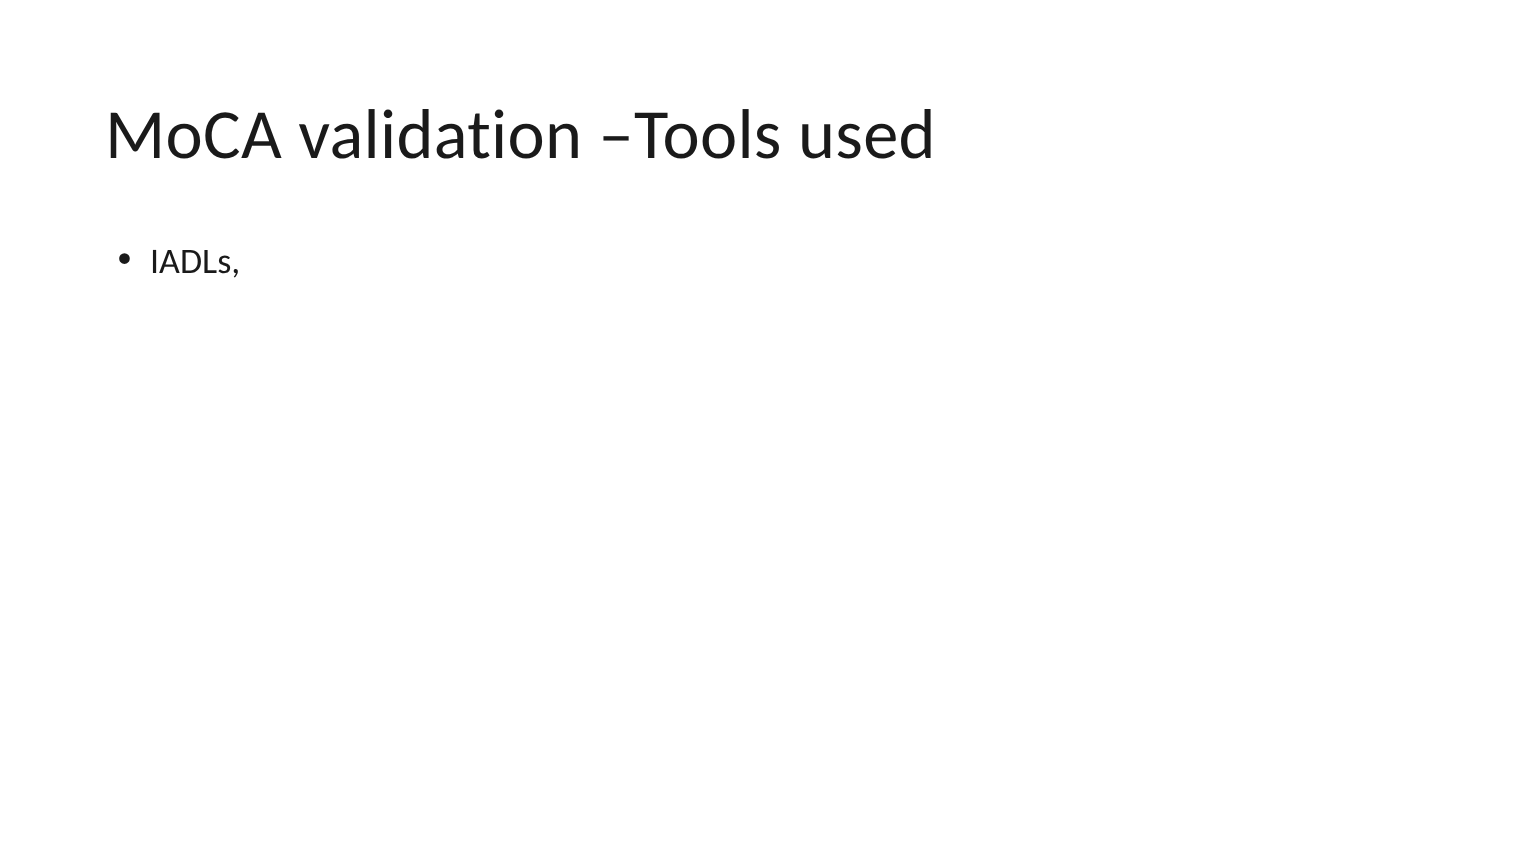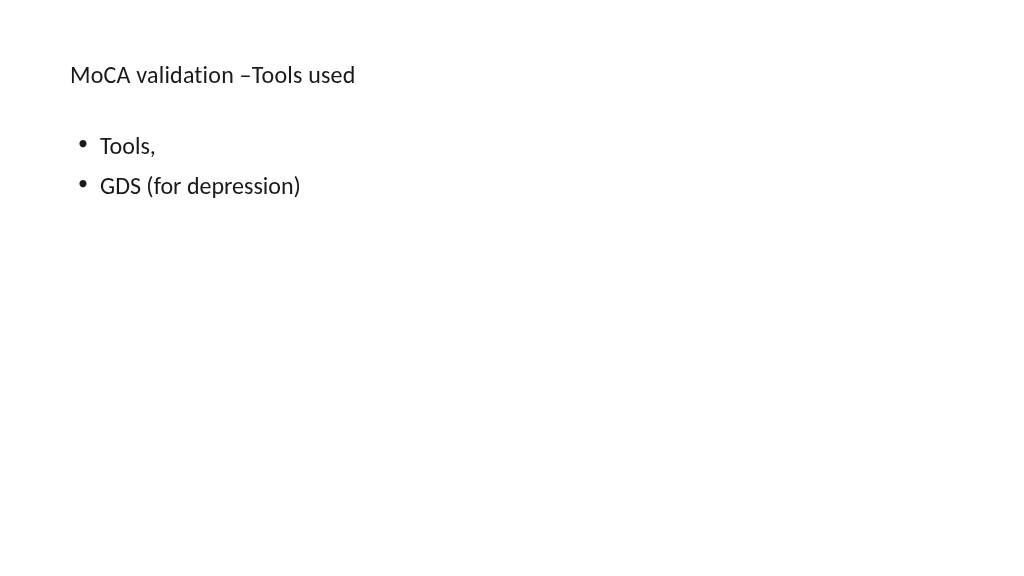--- a/index.html
+++ b/index.html
@@ -9,21 +9,21 @@
     }
     body {
       width: 1024px;
       height: 576px;
       background: #ffffff;
       font-family: Calibri, "Segoe UI", Arial, sans-serif;
       color: #000000;
       padding: 60px 70px;
     }
     .slide-title {
-      font-size: 24px;
+      font-size: 47px;
       font-weight: 400;
       color: #1a1a1a;
       margin-bottom: 38px;
       letter-spacing: 0.2px;
     }
     .bullet-list {
       list-style: none;
       padding-left: 8px;
     }
     .bullet-list li {
@@ -41,15 +41,14 @@
       top: 0;
       font-size: 20px;
     }
   </style>
 </head>
 <body>
 
 <h1 class="slide-title">MoCA validation –Tools used</h1>
 
 <ul class="bullet-list">
-  <li>Tools,</li>
-  <li>GDS (for depression)</li>
+  <li>IADLs,</li>
 </ul>
 
 </body></html>

